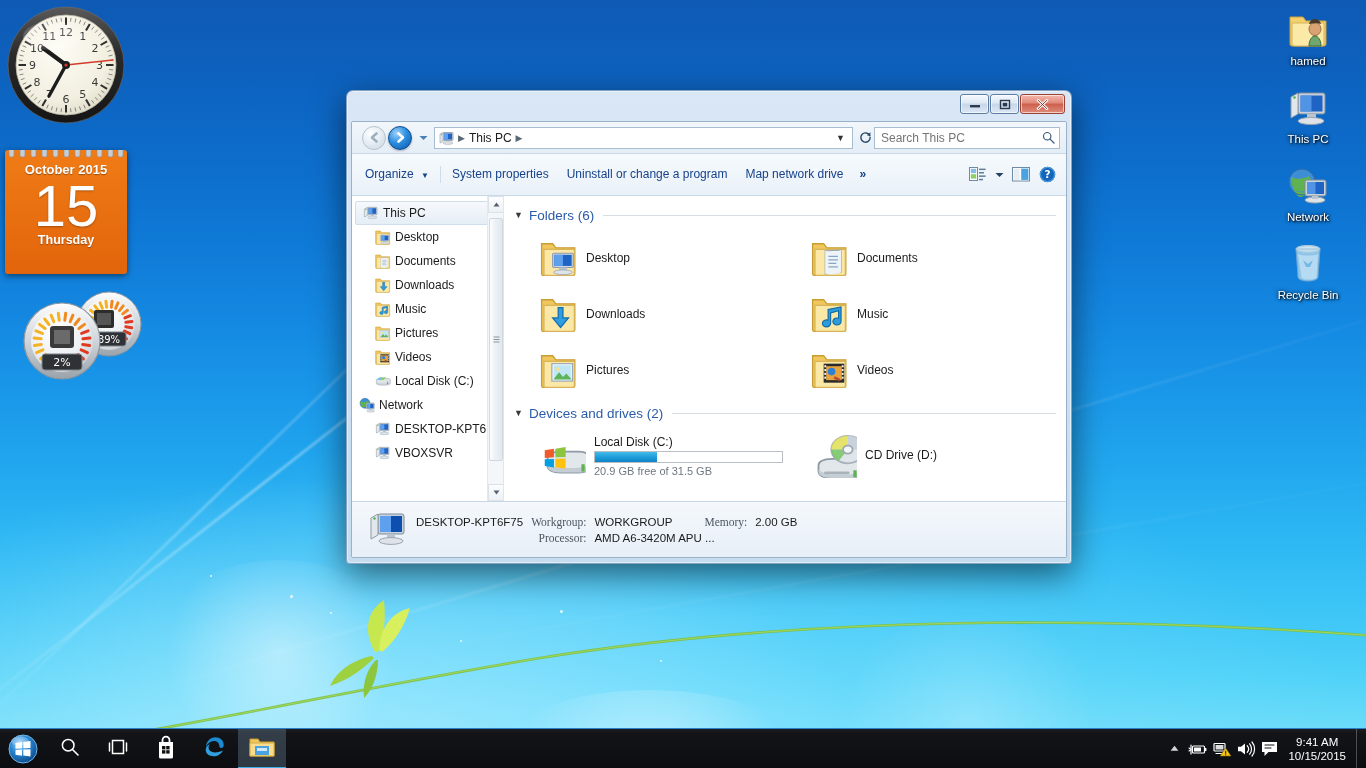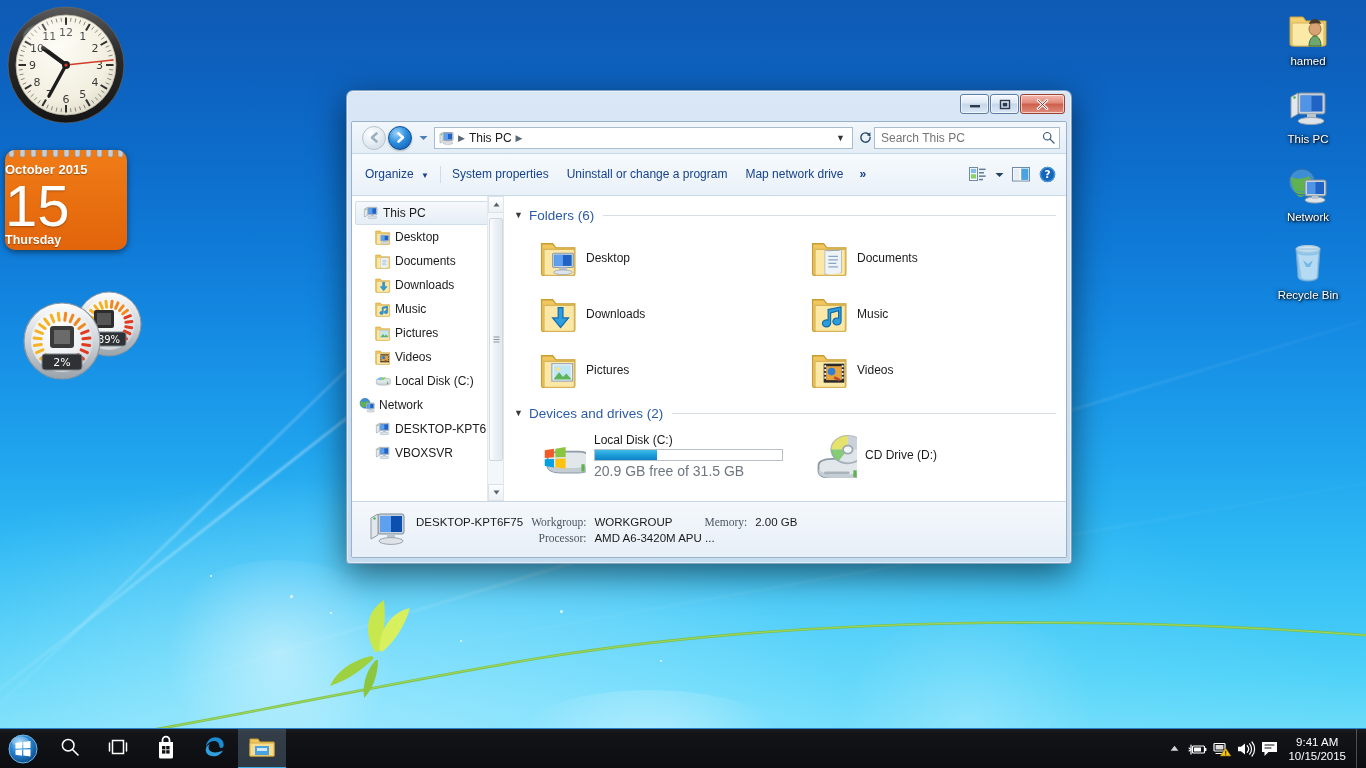--- a/index.html
+++ b/index.html
@@ -44,24 +44,24 @@
   .desk-icon { width: 96px; margin-bottom: 14px; text-align: center; cursor: default; }
   .desk-icon .glyph { height: 48px; display: flex; align-items: flex-end; justify-content: center; }
   .desk-icon .dlabel {
     color: #fff; font-size: 11.5px; line-height: 13px; margin-top: 3px;
     text-shadow: 0 0 4px rgba(0,0,0,.95), 1px 1px 2px rgba(0,0,0,.9);
   }
 
   
   #gadget-clock { position: absolute; left: 5px; top: 4px; width: 122px; height: 122px; }
   #gadget-cal {
-    position: absolute; left: 5px; top: 150px; width: 122px; height: 100px;
+    position: absolute; left: 5px; top: 150px; width: 122px; height: 124px;
     background: linear-gradient(to bottom, #f07c16 0%, #e2640b 100%);
-    border-radius: 10px; box-shadow: 0 2px 6px rgba(0,0,0,.5);
-    text-align: left; color: #fff; overflow: hidden;
+    border-radius: 3px; box-shadow: 0 2px 6px rgba(0,0,0,.5);
+    text-align: center; color: #fff; overflow: hidden;
   }
   #cal-rings { position: absolute; left: 0; top: -7px; width: 122px; height: 16px; }
   #cal-month { font-size: 13px; font-weight: bold; margin-top: 12px; text-shadow: 0 1px 1px rgba(0,0,0,.35); }
   #cal-day  { font-size: 58px; font-weight: 300; line-height: 62px; margin-top: -2px; text-shadow: 0 1px 2px rgba(0,0,0,.3); }
   #cal-dow  { font-size: 12.5px; font-weight: bold; margin-top: -4px; text-shadow: 0 1px 1px rgba(0,0,0,.35); }
   #gadget-cpu { position: absolute; left: 16px; top: 288px; width: 130px; height: 92px; }
 
   
   #explorer {
     position: absolute; left: 346px; top: 90px; width: 726px; height: 474px;
@@ -163,21 +163,21 @@
   .grid2 { display: flex; flex-wrap: wrap; }
   .tile { width: 50%; height: 56px; display: flex; align-items: center; cursor: pointer; padding-left: 22px; }
   .tile .ticon { width: 46px; flex: none; display: flex; align-items: center; justify-content: center; }
   .tile .tlabel { font-size: 12px; color: #1b1b1b; margin-left: 4px; }
   .drivetile { width: 50%; height: 56px; display: flex; align-items: center; cursor: pointer; padding-left: 22px; }
   .drivetile .dicon { width: 56px; flex: none; display: flex; align-items: center; justify-content: center; }
   .dtext { margin-left: 2px; }
   .dname { font-size: 12px; color: #1b1b1b; margin-bottom: 2px; }
   .dbar { width: 189px; height: 12px; background: #fff; border: 1px solid #b9bfc5; }
   .dfill { height: 100%; background: linear-gradient(to bottom, #3fbce8 0%, #1c9ad8 55%, #0d84c6 100%); }
-  .dfree { font-size: 14px; color: #6f7780; margin-top: 2px; }
+  .dfree { font-size: 11px; color: #6f7780; margin-top: 2px; }
 
   
   #details {
     height: 56px; flex: none; display: flex; align-items: center; padding: 0 10px;
     background: linear-gradient(to bottom, #f4f8fc 0%, #e7eff7 100%);
     border-top: 1px solid #c9d8e6;
   }
   #details-icon { width: 52px; flex: none; display: flex; align-items: center; justify-content: center; }
   #details-table { font-size: 11.5px; color: #1b1b1b; }
   #details-table td { padding: 1px 0; vertical-align: top; white-space: nowrap; }

